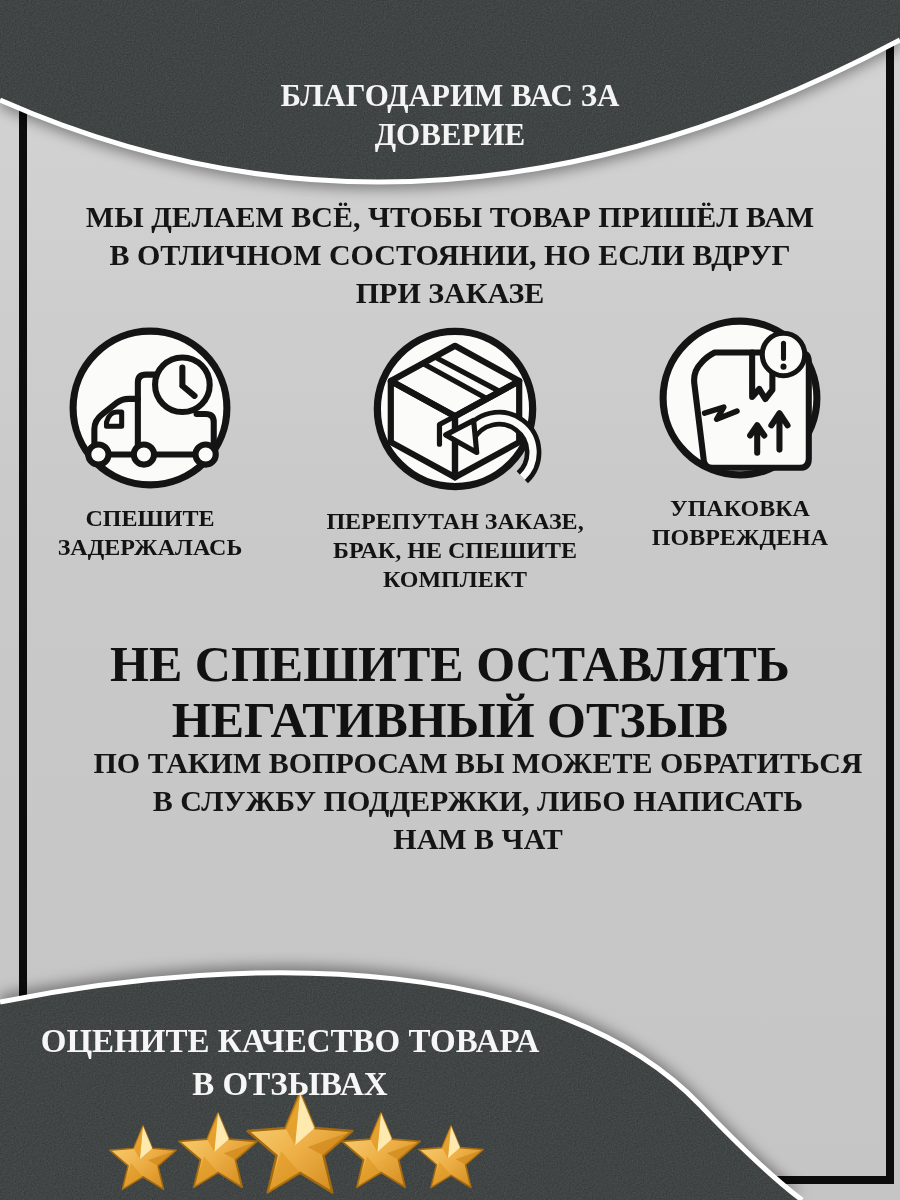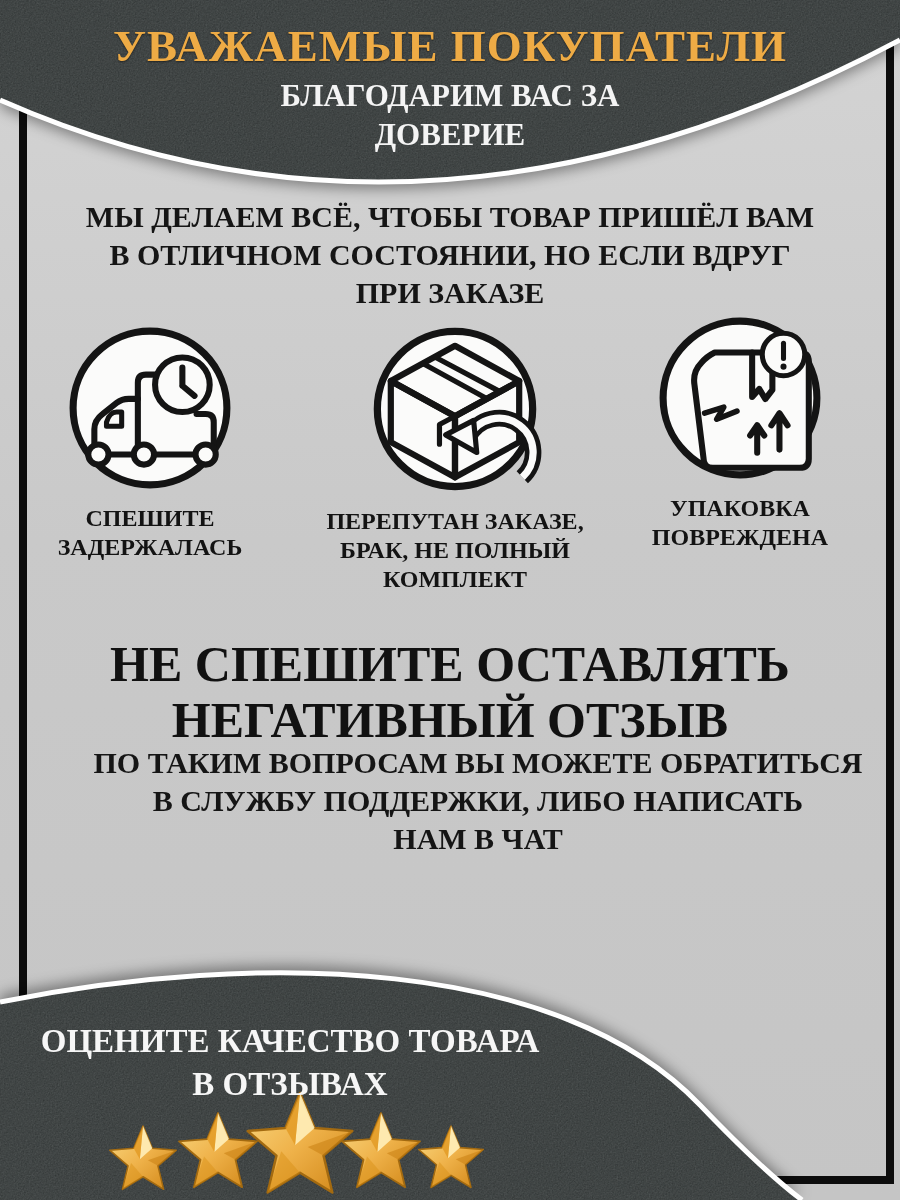--- a/index.html
+++ b/index.html
@@ -74,21 +74,20 @@
 
     <g>
       <use href="#star" transform="translate(143,1161) scale(35)"></use>
       <use href="#star" transform="translate(218,1154) scale(41)"></use>
       <use href="#star" transform="translate(300,1148) scale(55)"></use>
       <use href="#star" transform="translate(381,1154) scale(41)"></use>
       <use href="#star" transform="translate(451,1160) scale(34)"></use>
     </g>
   </svg>
 
-  <div class="txt hdr-title">УВАЖАЕМЫЕ ПОКУПАТЕЛИ</div>
   <div class="txt hdr-sub">
     <span class="line">БЛАГОДАРИМ ВАС ЗА</span>
     <span class="line">ДОВЕРИЕ</span>
   </div>
 
   <div class="txt intro">
     <span class="line">МЫ ДЕЛАЕМ ВСЁ, ЧТОБЫ ТОВАР ПРИШЁЛ ВАМ</span>
     <span class="line">В ОТЛИЧНОМ СОСТОЯНИИ, НО ЕСЛИ ВДРУГ</span>
     <span class="line">ПРИ ЗАКАЗЕ</span>
   </div>
@@ -124,21 +123,21 @@
         <polygon points="147,58 147,117 85,151 85,92"></polygon>
         <path d="M 54,41 L 116,75 M 66,35 L 128,68" stroke-width="5"></path>
         <path d="M 85,92 L 70,100 L 70,119" stroke-width="5"></path>
       </g>
       <path d="M 150,151 A 33,33 0 1 0 98,112" stroke="#141414" stroke-width="16" fill="none"></path>
       <path d="M 150,151 A 33,33 0 1 0 98,112" stroke="#fbfbfa" stroke-width="7" fill="none"></path>
       <polygon points="76,110 103,96 106,127" fill="#fbfbfa" stroke="#141414" stroke-width="5" stroke-linejoin="round"></polygon>
     </svg>
     <div class="label">
       <span class="line">ПЕРЕПУТАН ЗАКАЗЕ,</span>
-      <span class="line">БРАК, НЕ ПОЛНЫЙ</span>
+      <span class="line">БРАК, НЕ СПЕШИТЕ</span>
       <span class="line">КОМПЛЕКТ</span>
     </div>
   </div>
 
   <div class="issue" id="issue-3">
     <svg width="172" height="172" viewBox="0 0 170 170">
       <circle cx="85" cy="85" r="76" fill="#fbfbfa" stroke="#141414" stroke-width="7"></circle>
       <path d="M 60,40 H 144 Q 153,40 153,49 V 145 Q 153,154 144,154 H 58 Q 49,154 49,145 L 40,72 Q 38,59 47,50 Q 52,44 60,40 Z" fill="#fbfbfa" stroke="#141414" stroke-width="6" stroke-linejoin="round"></path>
       <g stroke="#141414" fill="none" stroke-linecap="round" stroke-linejoin="round">
         <path d="M 97,40 V 84 L 104,76 L 110,86 L 117,77 V 40" stroke-width="6"></path>

